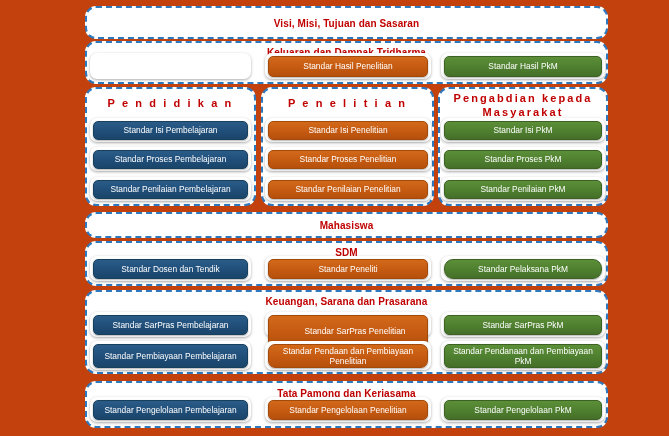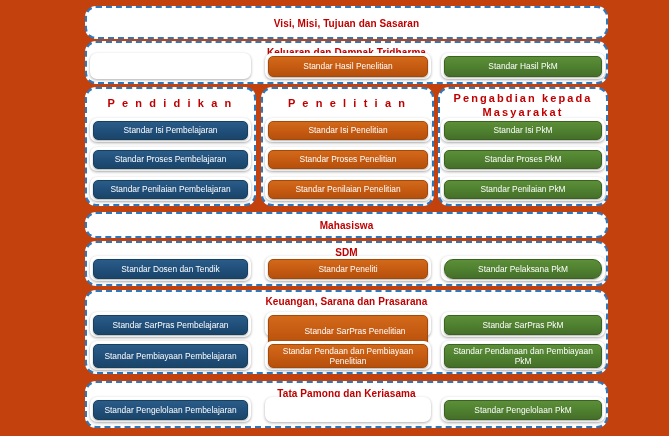--- a/index.html
+++ b/index.html
@@ -203,34 +203,37 @@
   <div class="shell" style="left:441px; top:312px; width:164px; height:25px;"></div>
   <div class="std green" style="left:444px; top:315px; width:158px; height:20px;">
     <span>Standar SarPras PkM</span>
   </div>
 
   <div class="shell" style="left:90px; top:341px; width:161px; height:29px;"></div>
   <div class="std blue" style="left:93px; top:344px; width:155px; height:24px;">
     <span>Standar Pembiayaan Pembelajaran</span>
   </div>
   <div class="shell" style="left:265px; top:341px; width:166px; height:29px;"></div>
-  <div class="std orange" style="left:268px; top:344px; width:160px; height:24px;">
+  <div class="std orange" style="left:268px; top:344px; width:160px; height:24px;border-radius:7px;">
     <span>Standar Pendaan dan Pembiayaan Penelitian</span>
   </div>
   <div class="shell" style="left:441px; top:341px; width:164px; height:29px;"></div>
   <div class="std green" style="left:444px; top:344px; width:158px; height:24px;">
     <span>Standar Pendanaan dan Pembiayaan PkM</span>
   </div>
 
   <div class="panel" style="left:85px; top:381px; width:523px; height:47px;">
     <div class="caption" style="top:5px;">Tata Pamong dan Kerjasama</div>
   </div>
   <div class="shell" style="left:90px; top:397px; width:161px; height:25px;"></div>
   <div class="std blue" style="left:93px; top:400px; width:155px; height:20px;">
     <span>Standar Pengelolaan Pembelajaran</span>
   </div>
   <div class="shell" style="left:265px; top:397px; width:166px; height:25px;"></div>
+  <div class="std orange" style="left:268px; top:400px; width:160px; height:20px;">
+    <span>Standar Pengelolaan Penelitian</span>
+  </div>
   <div class="shell" style="left:441px; top:397px; width:164px; height:25px;"></div>
   <div class="std green" style="left:444px; top:400px; width:158px; height:20px;">
     <span>Standar Pengelolaan PkM</span>
   </div>
 
 </div>
 
 </body></html>

